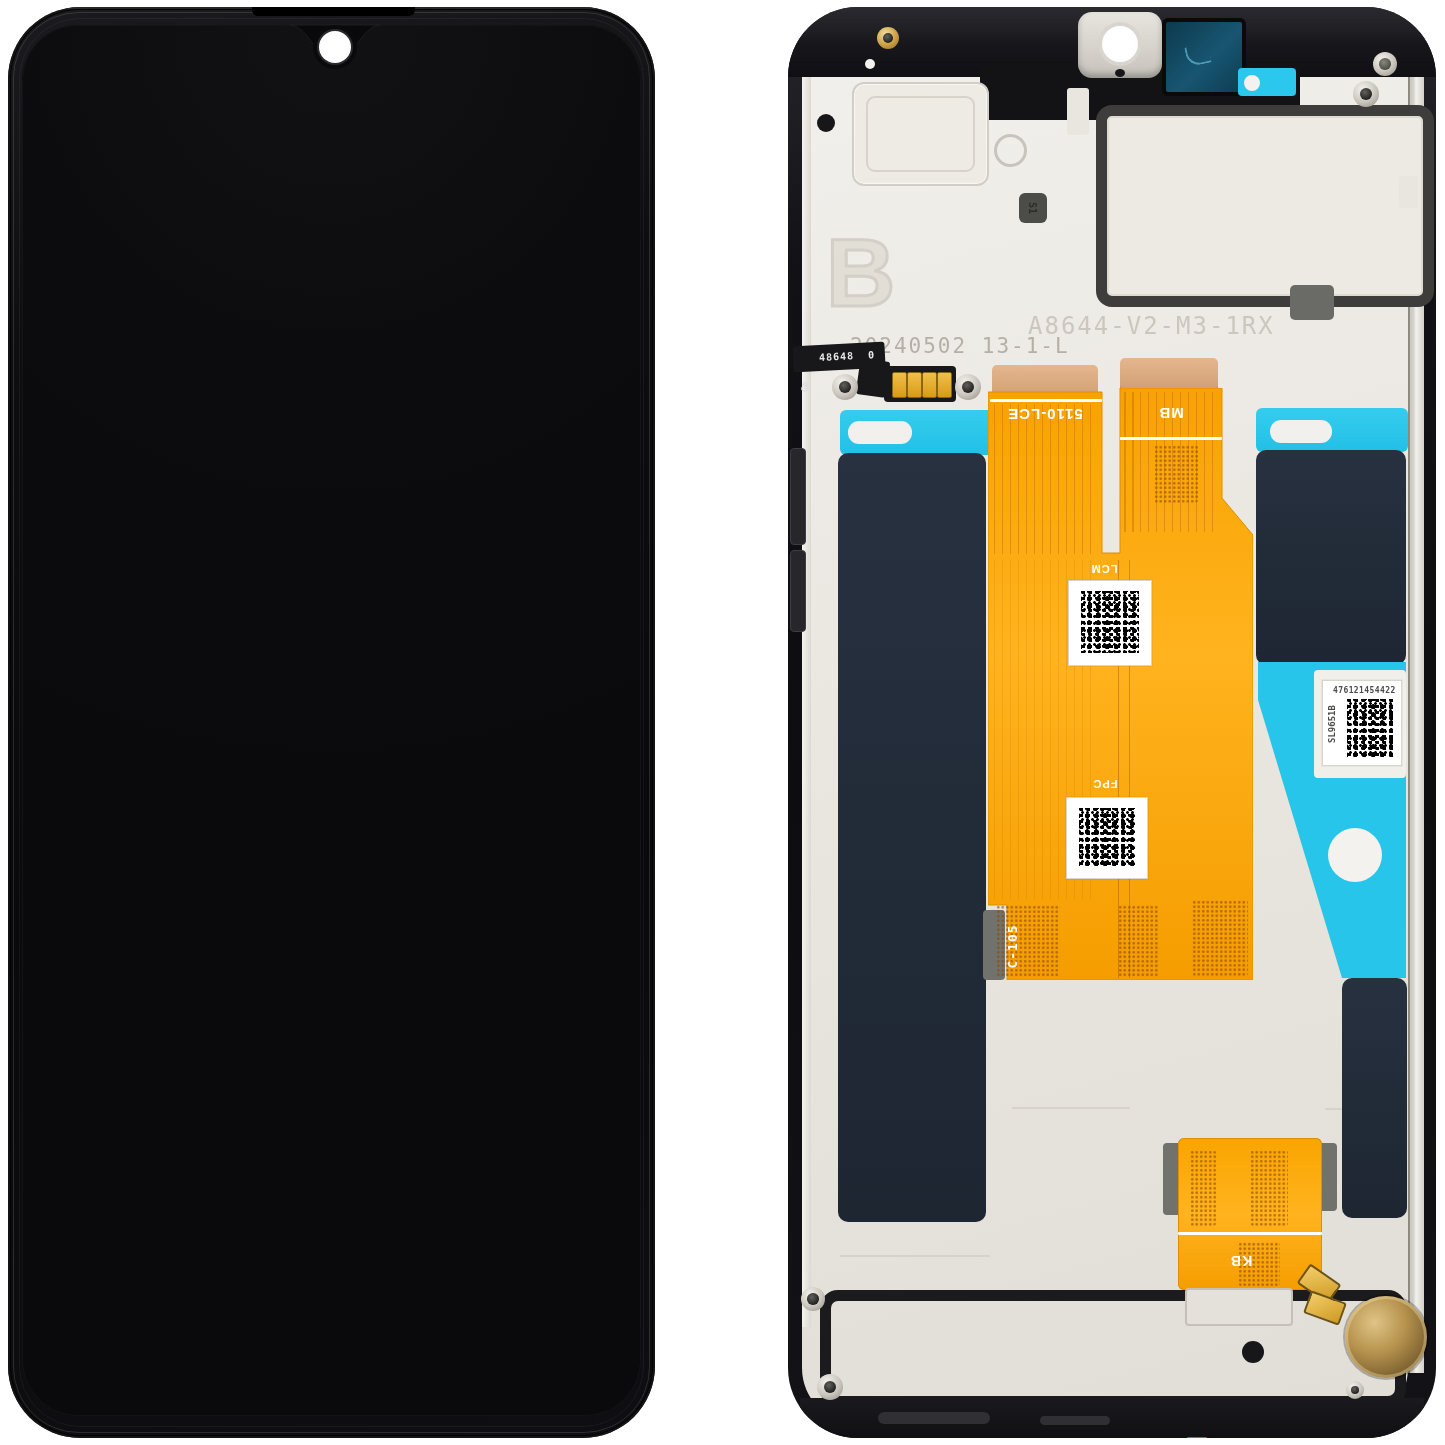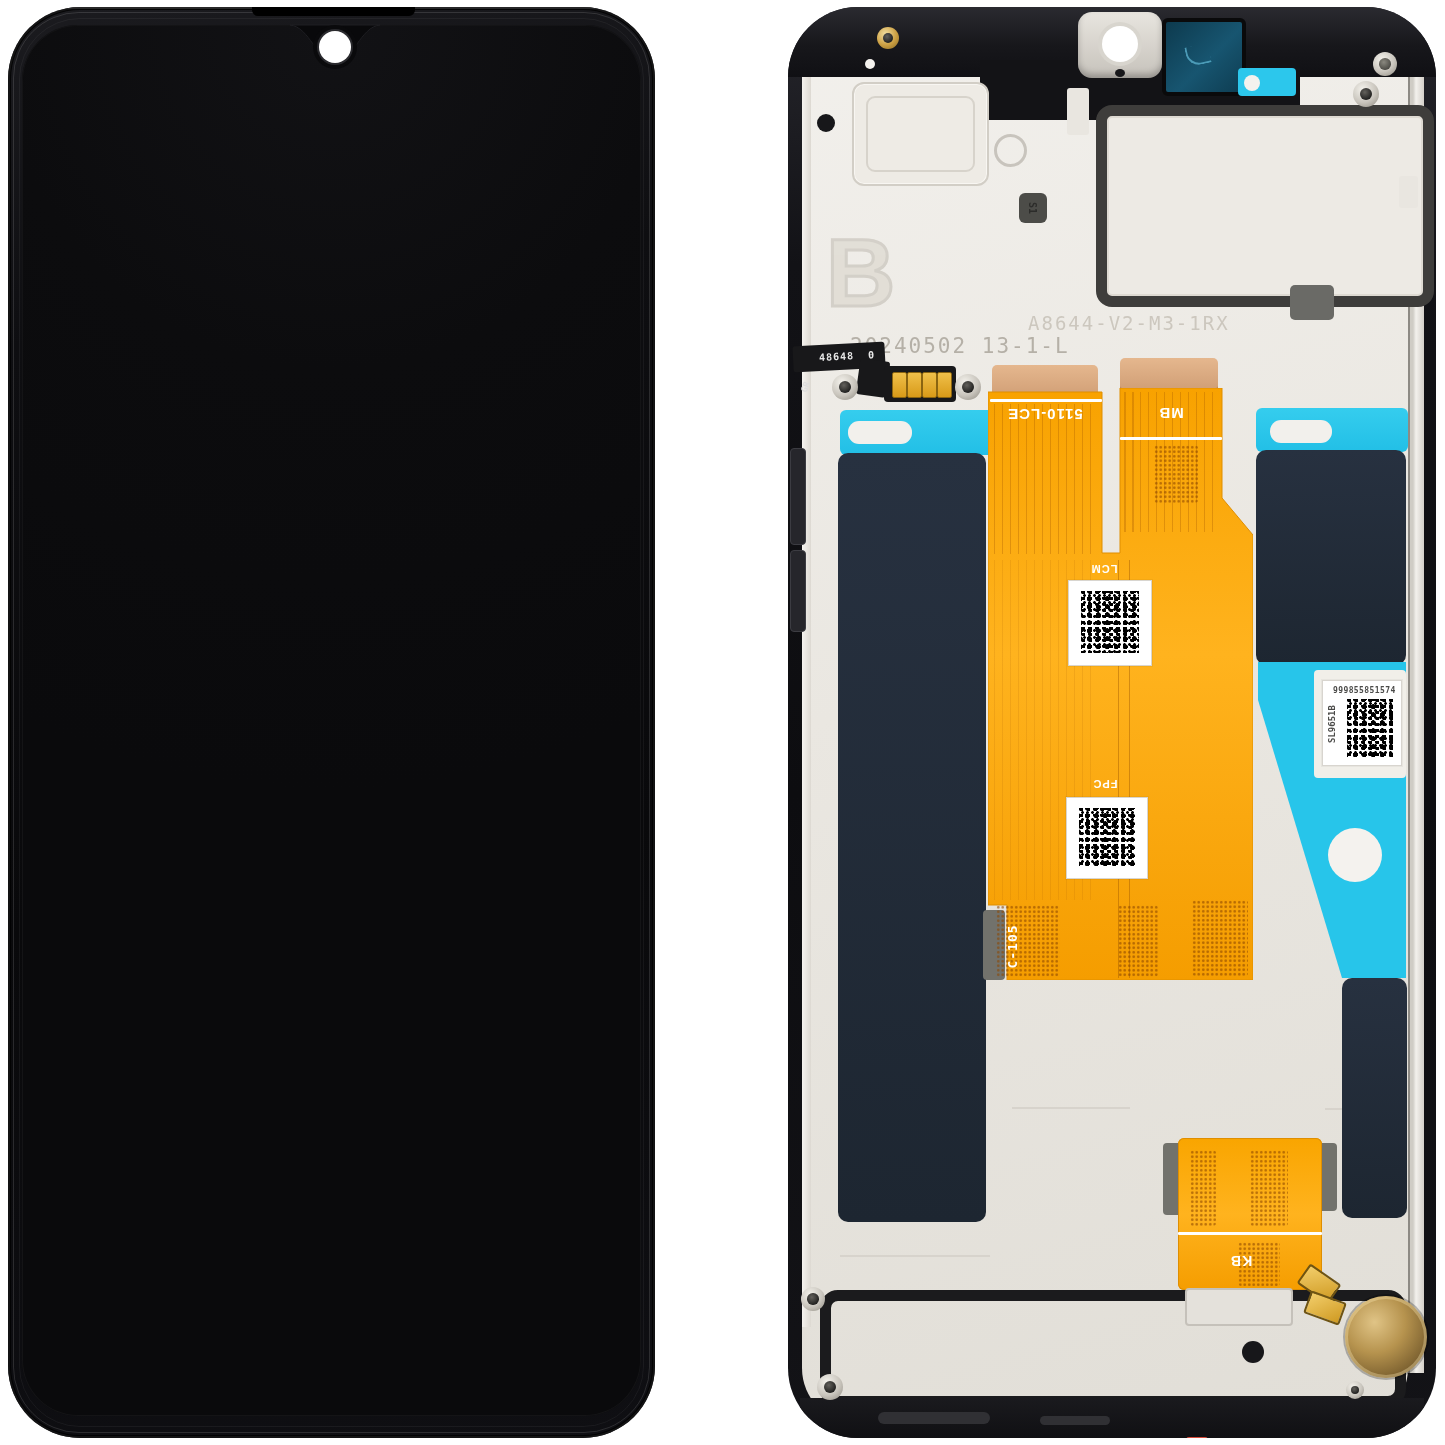--- a/index.html
+++ b/index.html
@@ -144,21 +144,21 @@
     <div class="a dot-light" style="left:456px;top:68px;width:16px;height:16px;"></div>
 
     <div class="a screw gold" style="left:89px;top:20px;width:22px;height:22px;"></div>
     <div class="a dot-light" style="left:77px;top:52px;width:10px;height:10px;"></div>
     <div class="a screw plain" style="left:585px;top:45px;width:24px;height:24px;"></div>
     <div class="a screw" style="left:565px;top:74px;width:26px;height:26px;"></div>
     <div class="a dot-dark" style="left:29px;top:107px;width:18px;height:18px;"></div>
     <div class="a lighttab" style="left:611px;top:169px;width:19px;height:32px;"></div>
 
     <div class="a bigB" style="left:38px;top:218px;">B</div>
-    <div class="a stamp faint" style="left:240px;top:305px;font-size:19px;">A8644-V2-M3-1RX</div>
+    <div class="a stamp faint" style="left:240px;top:305px;font-size:24px;">A8644-V2-M3-1RX</div>
     <div class="a stamp" style="left:62px;top:327px;font-size:21px;">20240502 13-1-L</div>
     <div class="a s1blob" style="left:230px;top:187px;width:30px;height:28px;">S1</div>
 
     <div class="a subflex" style="left:5px;top:337px;width:92px;height:26px;transform:rotate(-3deg);">
       <span class="subflex-t" style="position:absolute;left:26px;top:7px;">48648 _0</span>
     </div>
     <div class="a subflex" style="left:70px;top:353px;width:30px;height:36px;transform:rotate(8deg);"></div>
     <div class="a grtext" style="left:12px;top:375px;">GR</div>
     <div class="a subflex" style="left:96px;top:359px;width:72px;height:36px;border-radius:4px;"></div>
     <div class="a goldpad" style="left:104px;top:365px;width:13px;height:24px;"></div>
@@ -176,21 +176,21 @@
     <div class="a navy" style="left:50px;top:446px;width:148px;height:769px;"></div>
 
     <div class="a cyan" style="left:468px;top:401px;width:152px;height:44px;"></div>
     <div class="a slot" style="left:482px;top:413px;width:62px;height:23px;"></div>
     <div class="a navy" style="left:468px;top:443px;width:150px;height:215px;"></div>
     <svg class="a" style="left:468px;top:653px;" width="152" height="320">
       <polygon points="2,2 150,2 150,318 86,318 2,40" fill="#27c5ea"></polygon>
     </svg>
     <div class="a" style="left:526px;top:663px;width:92px;height:108px;background:#f1efe9;border-radius:4px;"></div>
     <div class="a qrsticker" style="left:534px;top:673px;width:78px;height:84px;">
-      <span class="a sticker-serial" style="left:10px;top:5px;">999855851574</span>
+      <span class="a sticker-serial" style="left:10px;top:5px;">476121454422</span>
       <span class="a sticker-code" style="left:-16px;top:38px;width:50px;text-align:center;">SL9651B</span>
       <div class="a dmx" style="left:24px;top:18px;width:46px;height:58px;"></div>
     </div>
     <div class="a dot-light" style="left:540px;top:821px;width:54px;height:54px;"></div>
     <div class="a navy" style="left:554px;top:971px;width:65px;height:240px;"></div>
 
     <div class="a graytab" style="left:195px;top:903px;width:22px;height:70px;"></div>
     <div class="a graytab" style="left:419px;top:941px;width:44px;height:32px;"></div>
 
     <div class="a copper" style="left:204px;top:358px;width:106px;height:34px;"></div>

